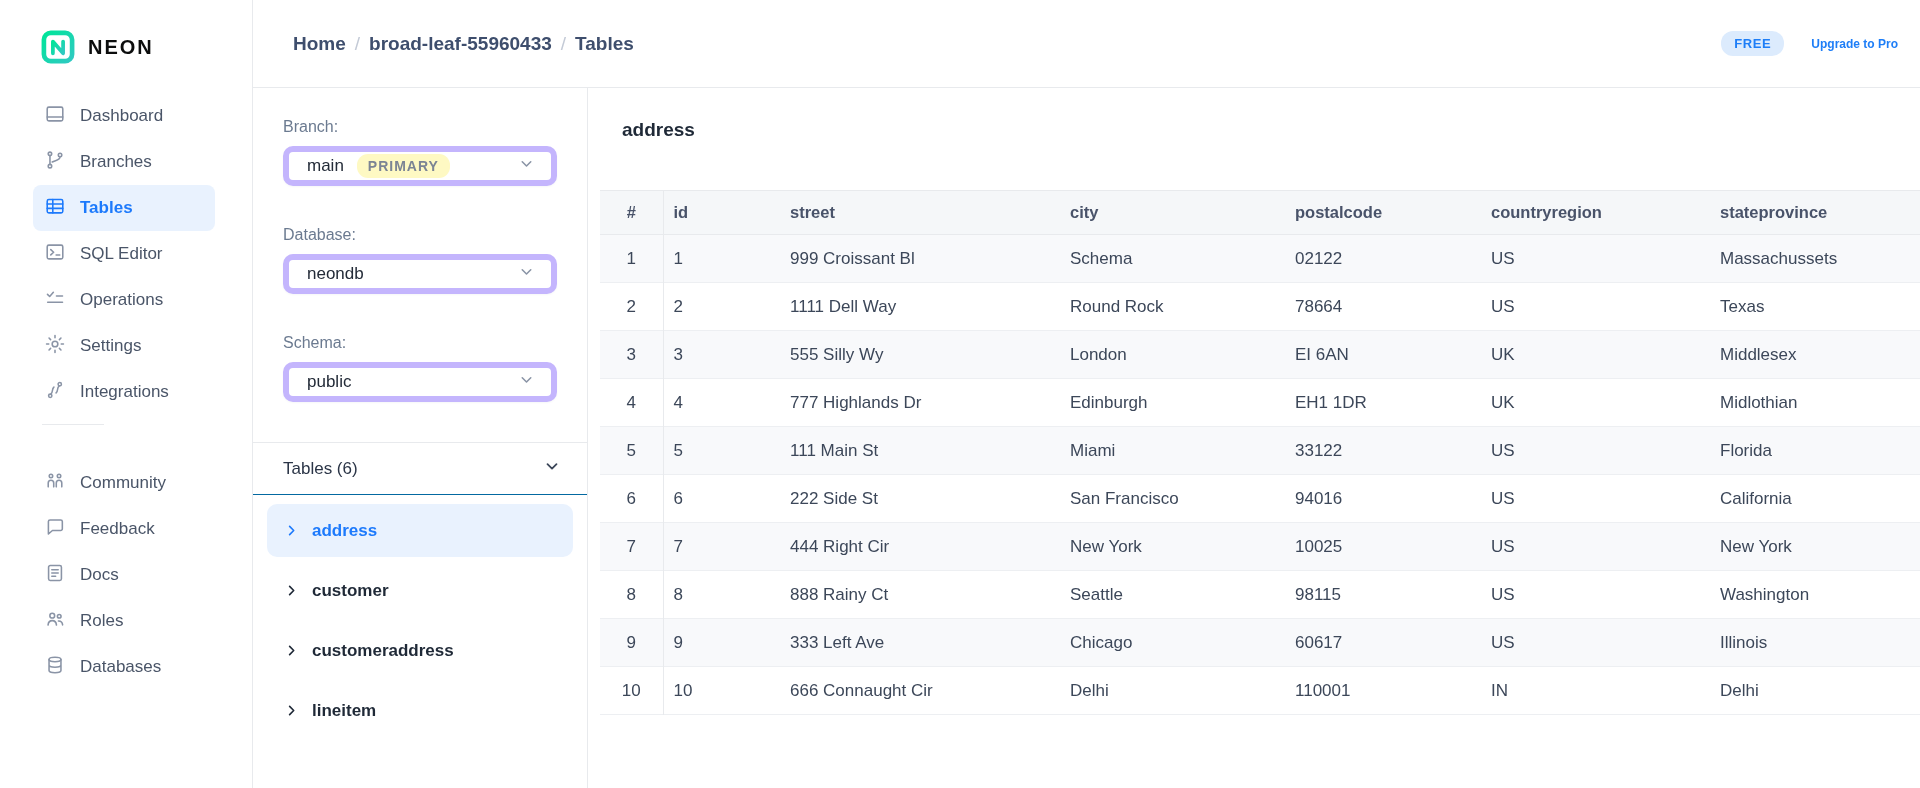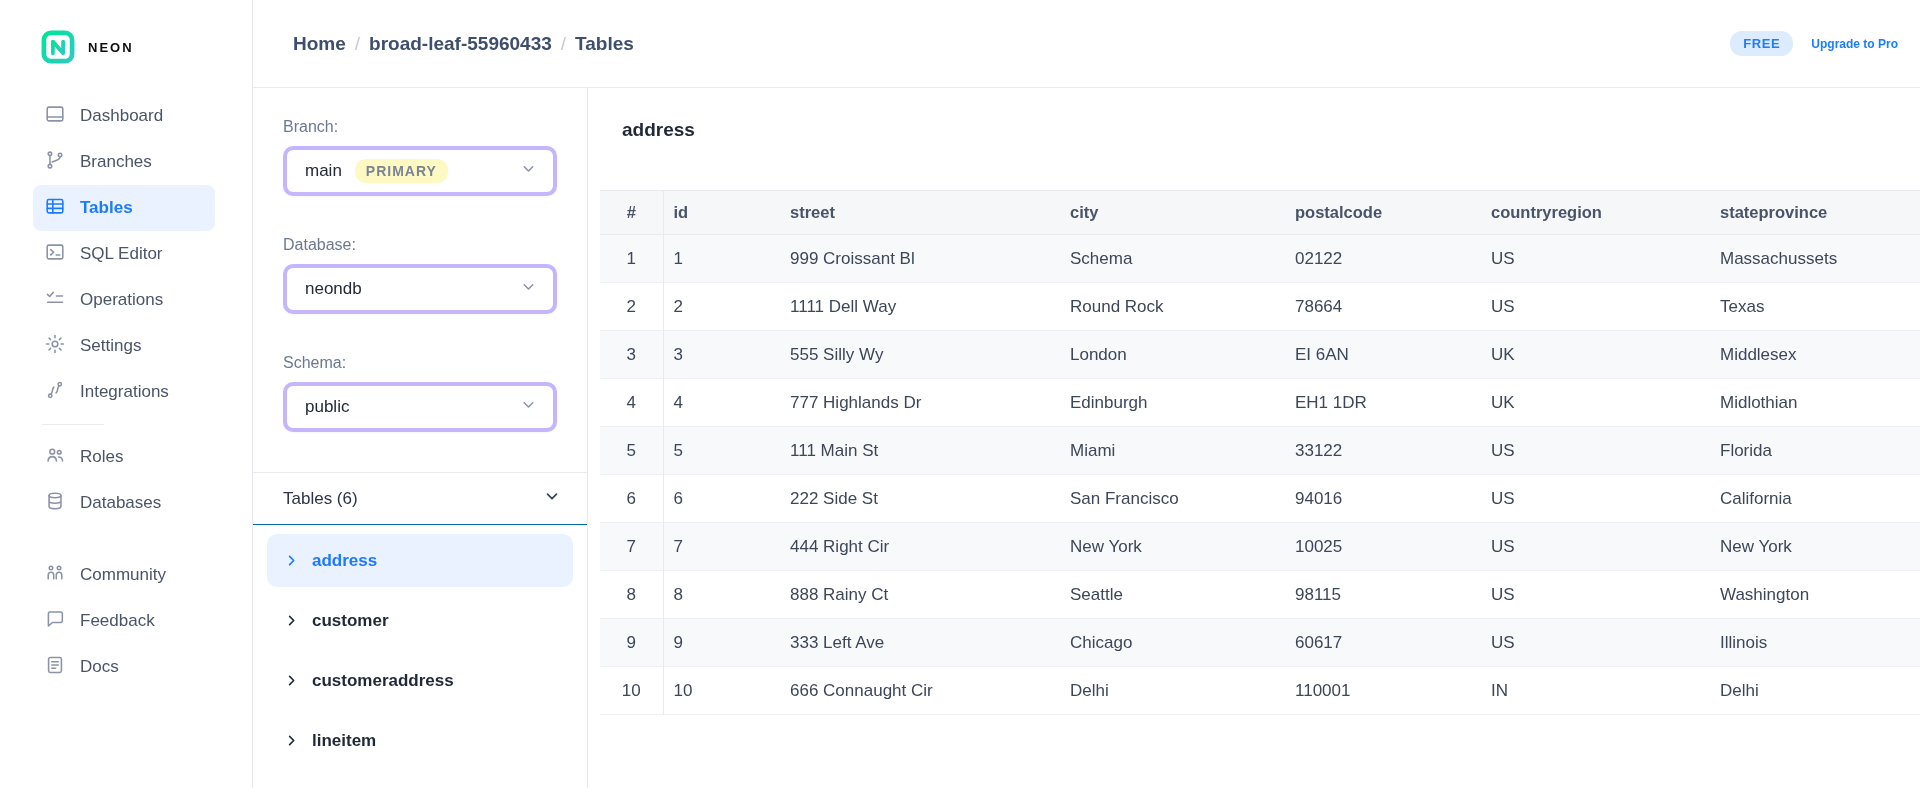--- a/index.html
+++ b/index.html
@@ -4,50 +4,50 @@
 <style>
   * { margin:0; padding:0; box-sizing:border-box; }
   html,body { width:1920px; height:788px; overflow:hidden; background:#fff;
     font-family:"Liberation Sans", sans-serif; }
   .app { display:flex; width:1920px; height:788px; }
 
   
   .sidebar { width:253px; min-width:253px; border-right:1px solid #e8eaed;
     display:flex; flex-direction:column; padding-top:27px; background:#fff; }
   .logo-row { display:flex; align-items:center; gap:12px; padding-left:40px; height:40px; }
-  .logo-word { font-size:13px; font-weight:800; letter-spacing:2px; color:#0c0d0d; }
+  .logo-word { font-size:20px; font-weight:800; letter-spacing:2px; color:#0c0d0d; }
   nav.group { margin-top:26px; }
   .nav-item { height:46px; margin-left:33px; width:182px; border-radius:8px;
     display:flex; align-items:center; gap:14px; padding-left:11px;
     font-size:17px; font-weight:500; color:#4a5568; cursor:pointer; }
   .nav-item .nav-ic { color:#8a94a6; flex:0 0 auto; }
   .nav-item.active { background:#e9f2fe; color:#1d7afc; font-weight:600; }
   .nav-item.active .nav-ic { color:#1d7afc; }
   .nav-divider { height:1px; background:#e8eaed; width:62px; margin:9px 0 9px 42px; }
   .nav-footer { margin-top:auto; }
 
   
   .main { flex:1; display:flex; flex-direction:column; min-width:0; }
   .topbar { height:88px; border-bottom:1px solid #e8eaed; display:flex;
     align-items:center; justify-content:space-between; padding:0 22px 0 40px; }
   .breadcrumb { display:flex; align-items:flex-start; gap:9px; font-size:19px; font-weight:700; color:#3e4e6d; }
   .bc-sep { color:#c3cad6; font-weight:400; }
   .bc-item { cursor:pointer; }
-  .plan { display:flex; align-items:center; gap:18px; }
+  .plan { display:flex; align-items:center; gap:27px; }
   .free-badge { background:#dcebfd; color:#1e7ef7; font-size:13px; font-weight:700;
     letter-spacing:.6px; padding:5px 13px; border-radius:12px; }
   .upgrade { color:#1e7ef7; font-size:12px; font-weight:700; cursor:pointer; }
 
   .content { flex:1; display:flex; min-height:0; }
 
   
   .panel { width:335px; min-width:335px; border-right:1px solid #e8eaed; padding-top:30px; }
   .field { padding:0 30px; margin-bottom:40px; }
   .field-label { display:block; font-size:16px; color:#6b7a90; margin-bottom:10px; }
-  .select { height:50px; border:4px solid #c4b5fd; border-radius:10px; background:#fff;
+  .select { height:40px; border:6px solid #c4b5fd; border-radius:10px; background:#fff;
     box-shadow:0 1px 2px rgba(24,39,75,.04); display:flex; align-items:center;
     padding:0 16px 0 18px; font-size:17px; color:#232b38; font-weight:500; cursor:pointer; }
   .select .chev { margin-left:auto; color:#8a94a6; }
   .primary-badge { background:#fef9c3; color:#7b8494; font-size:14px; font-weight:700;
     letter-spacing:1px; padding:4px 11px; border-radius:11px; margin-left:13px; }
 
   .tables-section { margin-top:36px; border-top:1px solid #e8eaed; }
   .tables-header { height:52px; padding:0 26px 0 30px; display:flex; align-items:center;
     justify-content:space-between; border-bottom:1px solid #0369a1; font-size:17px;
     color:#2b3547; font-weight:500; cursor:pointer; }
@@ -144,59 +144,59 @@
         <div class="nav-item">
           <span class="nav-ic"><svg width="22" height="22" viewBox="0 0 24 24" fill="none" stroke="currentColor" stroke-width="1.7" stroke-linecap="round" stroke-linejoin="round">
               <circle cx="6.8" cy="18.3" r="1.8"></circle>
               <circle cx="17.2" cy="5.7" r="1.8"></circle>
               <path d="M7.6 16.2c2.6-2 .6-5.2 3.2-7.4M16.4 7.8c-2.6 2-.6 5.2-3.2 7.4"></path>
             </svg></span>
           <span class="nav-label">Integrations</span>
         </div>
       </nav>
     <div class="nav-divider"></div>
+    <nav class="group nav-footer" id="nav-footer">
+        <div class="nav-item">
+          <span class="nav-ic"><svg width="22" height="22" viewBox="0 0 24 24" fill="none" stroke="currentColor" stroke-width="1.7" stroke-linecap="round" stroke-linejoin="round">
+              <circle cx="7.6" cy="6.6" r="1.9"></circle>
+              <circle cx="16.4" cy="6.6" r="1.9"></circle>
+              <path d="M4.6 18.4v-4.2a3 3 0 0 1 3-3 3 3 0 0 1 3 3v4.2M13.4 18.4v-4.2a3 3 0 0 1 3-3 3 3 0 0 1 3 3v4.2"></path>
+            </svg></span>
+          <span class="nav-label">Community</span>
+        </div>
+        <div class="nav-item">
+          <span class="nav-ic"><svg width="22" height="22" viewBox="0 0 24 24" fill="none" stroke="currentColor" stroke-width="1.7" stroke-linecap="round" stroke-linejoin="round">
+              <path d="M20 14a1.8 1.8 0 0 1-1.8 1.8H9.2L4.8 19.6V6.1A1.8 1.8 0 0 1 6.6 4.3h11.6A1.8 1.8 0 0 1 20 6.1z"></path>
+            </svg></span>
+          <span class="nav-label">Feedback</span>
+        </div>
+        <div class="nav-item">
+          <span class="nav-ic"><svg width="22" height="22" viewBox="0 0 24 24" fill="none" stroke="currentColor" stroke-width="1.7" stroke-linecap="round" stroke-linejoin="round">
+              <rect x="5" y="3.8" width="14" height="16.4" rx="1.8"></rect>
+              <path d="M8.5 8.4h7M8.5 12h7M8.5 15.6h4.2"></path>
+            </svg></span>
+          <span class="nav-label">Docs</span>
+        </div>
+      </nav>
     <nav class="group" id="nav-secondary" style="margin-top:0;">
         <div class="nav-item">
           <span class="nav-ic"><svg width="22" height="22" viewBox="0 0 24 24" fill="none" stroke="currentColor" stroke-width="1.7" stroke-linecap="round" stroke-linejoin="round">
               <circle cx="9" cy="8.4" r="2.6"></circle>
               <path d="M4.4 18.6c.3-3.1 2.2-4.8 4.6-4.8s4.3 1.7 4.6 4.8"></path>
               <circle cx="16.6" cy="9" r="2"></circle>
               <path d="M15.7 14.1c2.5-.1 4.3 1.6 4.6 4.3"></path>
             </svg></span>
           <span class="nav-label">Roles</span>
         </div>
         <div class="nav-item">
           <span class="nav-ic"><svg width="22" height="22" viewBox="0 0 24 24" fill="none" stroke="currentColor" stroke-width="1.7" stroke-linecap="round" stroke-linejoin="round">
               <ellipse cx="12" cy="6" rx="6.5" ry="2.4"></ellipse>
               <path d="M5.5 6v12c0 1.3 2.9 2.4 6.5 2.4s6.5-1.1 6.5-2.4V6M5.5 12c0 1.3 2.9 2.4 6.5 2.4s6.5-1.1 6.5-2.4"></path>
             </svg></span>
           <span class="nav-label">Databases</span>
-        </div>
-      </nav>
-    <nav class="group nav-footer" id="nav-footer">
-        <div class="nav-item">
-          <span class="nav-ic"><svg width="22" height="22" viewBox="0 0 24 24" fill="none" stroke="currentColor" stroke-width="1.7" stroke-linecap="round" stroke-linejoin="round">
-              <circle cx="7.6" cy="6.6" r="1.9"></circle>
-              <circle cx="16.4" cy="6.6" r="1.9"></circle>
-              <path d="M4.6 18.4v-4.2a3 3 0 0 1 3-3 3 3 0 0 1 3 3v4.2M13.4 18.4v-4.2a3 3 0 0 1 3-3 3 3 0 0 1 3 3v4.2"></path>
-            </svg></span>
-          <span class="nav-label">Community</span>
-        </div>
-        <div class="nav-item">
-          <span class="nav-ic"><svg width="22" height="22" viewBox="0 0 24 24" fill="none" stroke="currentColor" stroke-width="1.7" stroke-linecap="round" stroke-linejoin="round">
-              <path d="M20 14a1.8 1.8 0 0 1-1.8 1.8H9.2L4.8 19.6V6.1A1.8 1.8 0 0 1 6.6 4.3h11.6A1.8 1.8 0 0 1 20 6.1z"></path>
-            </svg></span>
-          <span class="nav-label">Feedback</span>
-        </div>
-        <div class="nav-item">
-          <span class="nav-ic"><svg width="22" height="22" viewBox="0 0 24 24" fill="none" stroke="currentColor" stroke-width="1.7" stroke-linecap="round" stroke-linejoin="round">
-              <rect x="5" y="3.8" width="14" height="16.4" rx="1.8"></rect>
-              <path d="M8.5 8.4h7M8.5 12h7M8.5 15.6h4.2"></path>
-            </svg></span>
-          <span class="nav-label">Docs</span>
         </div>
       </nav>
   </aside>
 
   <div class="main">
 
     <header class="topbar">
       <div class="breadcrumb" id="breadcrumb">
           <span class="bc-item">Home</span>
           <span class="bc-sep">/</span>

